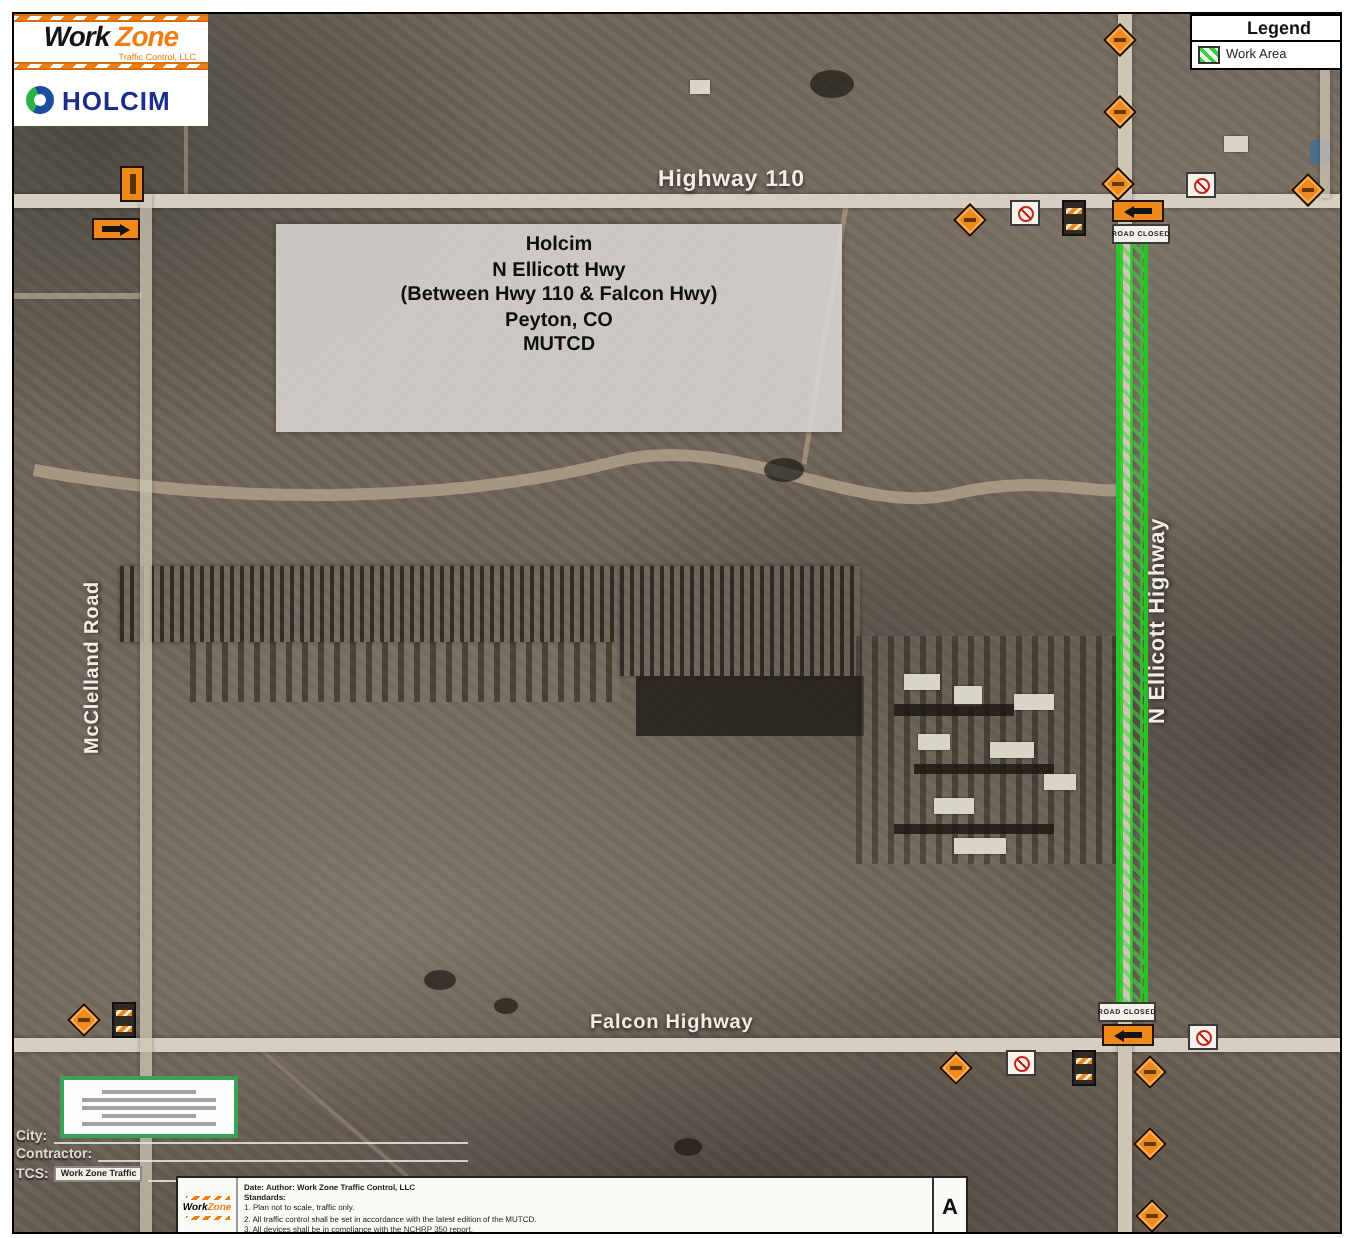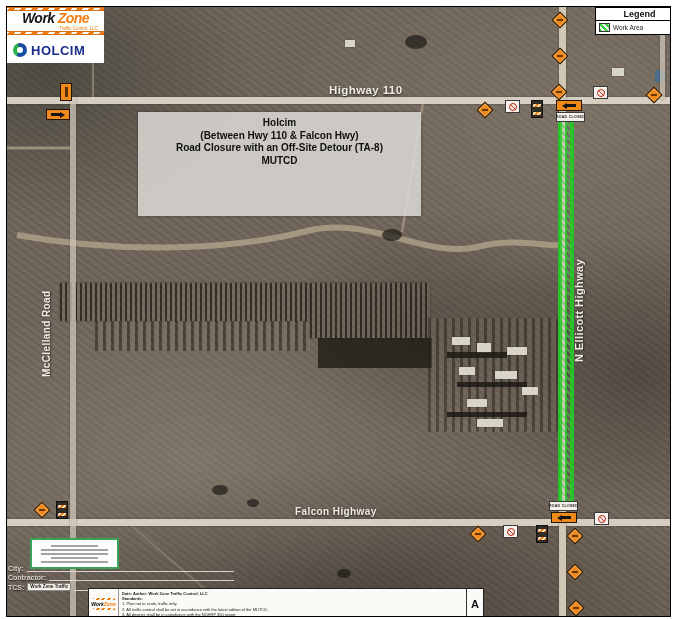--- a/index.html
+++ b/index.html
@@ -162,22 +162,23 @@
 
     <div class="work-area"></div>
 
     <div class="rlabel" style="left:322px; top:77px;  font-size:11.5px;">Highway 110</div>
     <div class="rlabel" style="left:288px; top:499px; font-size:10px;">Falcon Highway</div>
     <div class="rlabel vlabel" style="left:566px; top:205px; height:150px; font-size:11px;">N Ellicott Highway</div>
     <div class="rlabel vlabel" style="left:34px;  top:240px; height:130px; font-size:10px;">McClelland Road</div>
 
     <div class="info-box">
       <div>Holcim</div>
+      <div>N Ellicott Hwy</div>
       <div>(Between Hwy 110 &amp; Falcon Hwy)</div>
-      <div>Road Closure with an Off-Site Detour (TA-8)</div>
+      <div>Peyton, CO</div>
       <div>MUTCD</div>
     </div>
 
     <div class="sign diamond" style="left:545px; top:5px;"></div>
     <div class="sign diamond" style="left:545px; top:41px;"></div>
     <div class="sign diamond" style="left:544px; top:77px;"></div>
 
     <div class="sign diamond" style="left:470px; top:95px;"></div>
     <div class="sign sign-rw" style="left:498px; top:93px;">
         <span class="glyph"></span>

